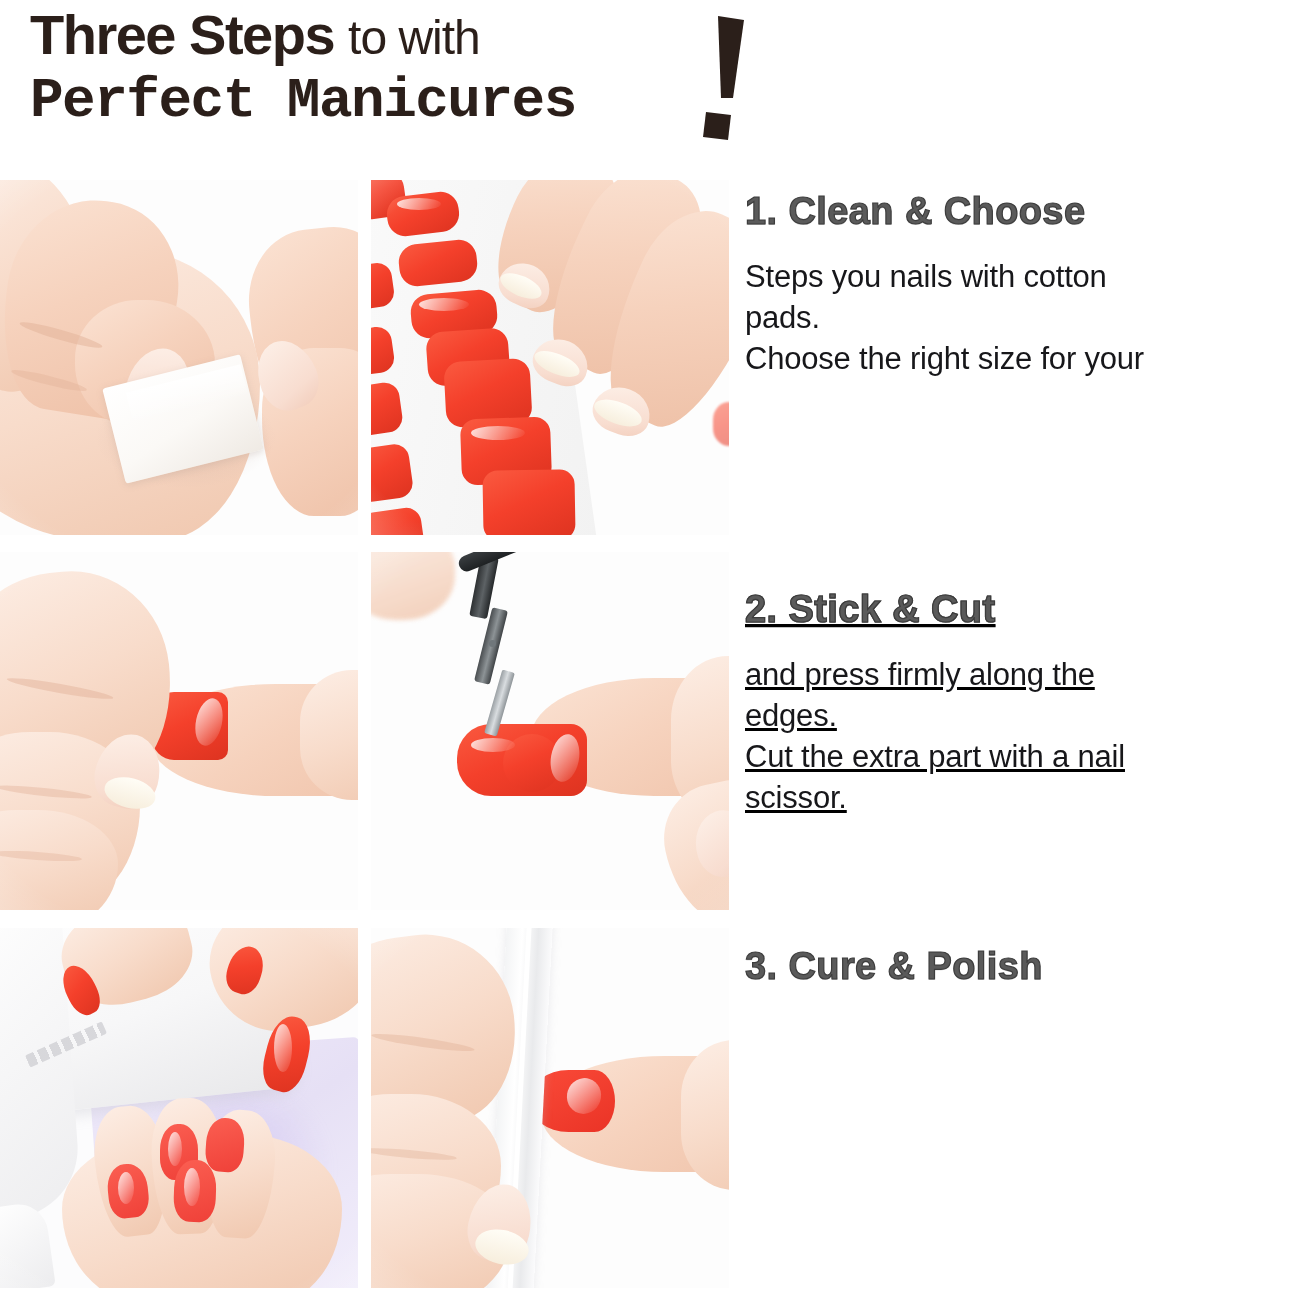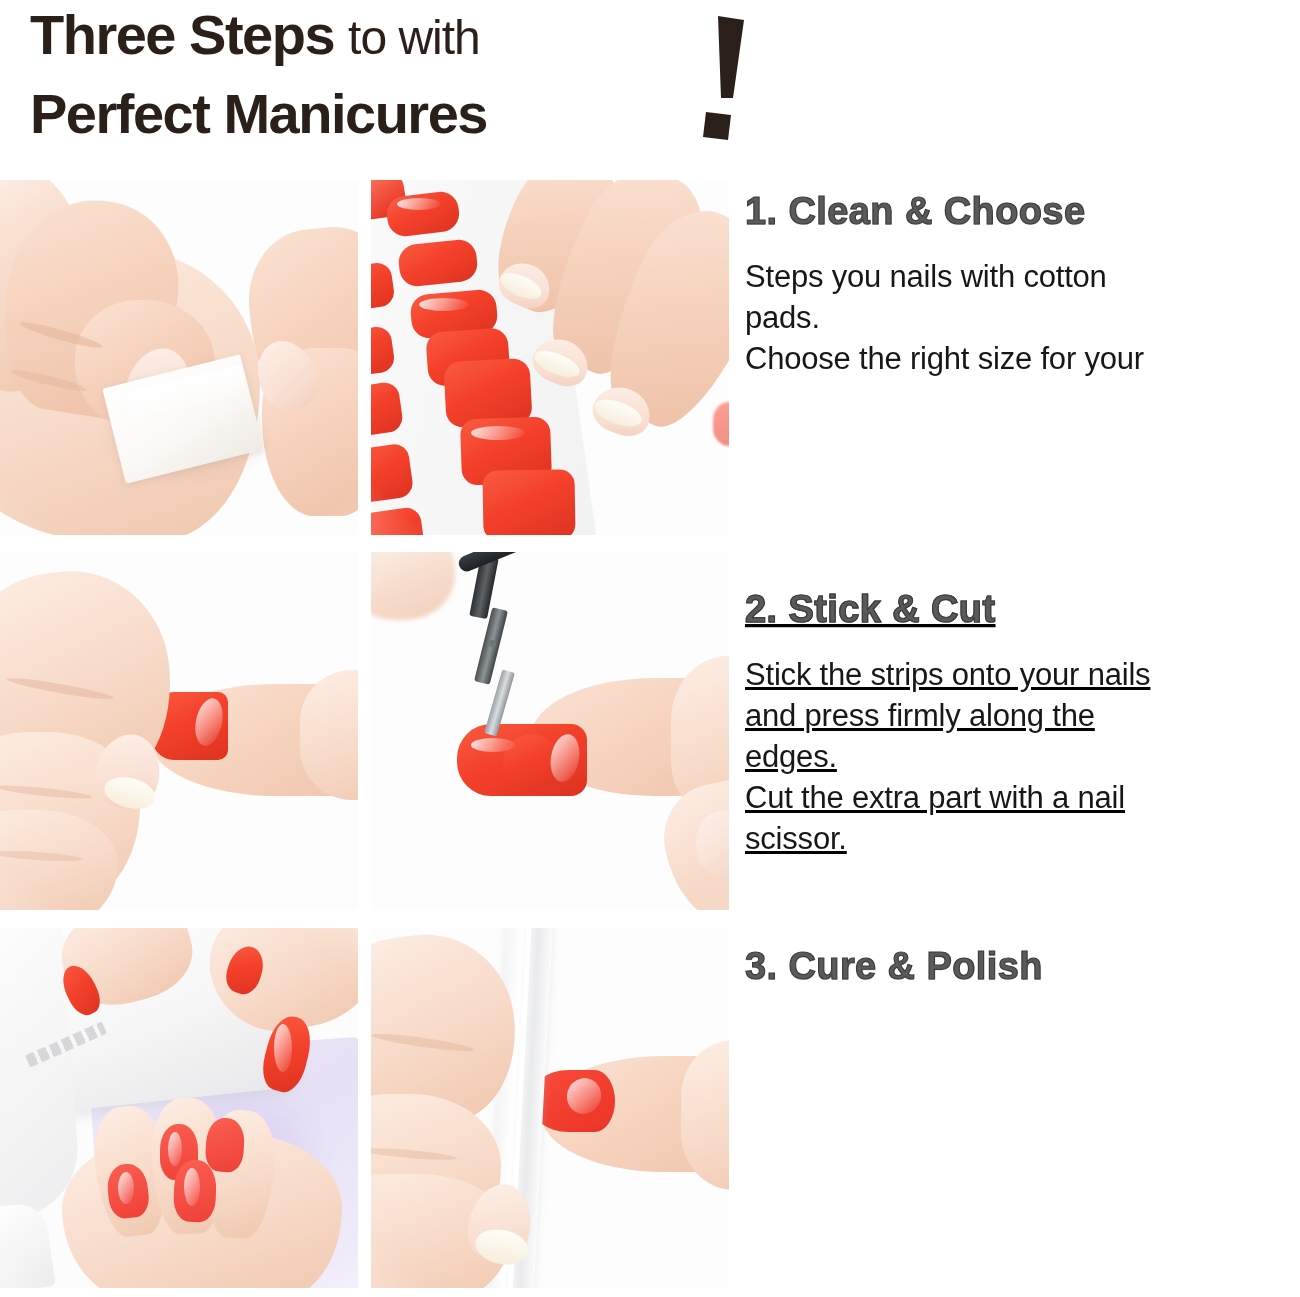--- a/index.html
+++ b/index.html
@@ -15,21 +15,21 @@
   #title-block{
     position:absolute; left:30px; top:6px; width:760px; height:150px;
   }
   .title-line{
     white-space:nowrap;
     color:#2b1f1a;
     line-height:.98;
     letter-spacing:-1px;
   }
   #title-line-1{ font-size:54px; margin-top:2px; }
-  #title-line-2{ font-size:54px; margin-top:24px; }
+  #title-line-2{ font-size:54px; margin-top:11px;font-family:Liberation Mono, monospace; }
   .t-bold{ font-weight:bold; font-size:56px; letter-spacing:-1.5px; }
   .t-reg{ font-weight:normal; font-size:48px; letter-spacing:-1px; }
 
   #title-bang{
     position:absolute; left:700px; top:14px;
     width:60px; height:126px;
   }
 
   
   #photo-grid{
@@ -323,21 +323,20 @@
     <p class="step-body">
       <span>Steps you nails with cotton</span>
       <span>pads.</span>
       <span>Choose the right size for your</span>
     </p>
   </div>
 
   <div class="step" id="step-2">
     <h2 class="step-heading">2. Stick &amp; Cut</h2>
     <p class="step-body">
-      <span>Stick the strips onto your nails</span>
       <span>and press firmly along the</span>
       <span>edges.</span>
       <span>Cut the extra part with a nail</span>
       <span>scissor.</span>
     </p>
   </div>
 
   <div class="step" id="step-3">
     <h2 class="step-heading">3. Cure &amp; Polish</h2>
   </div>

